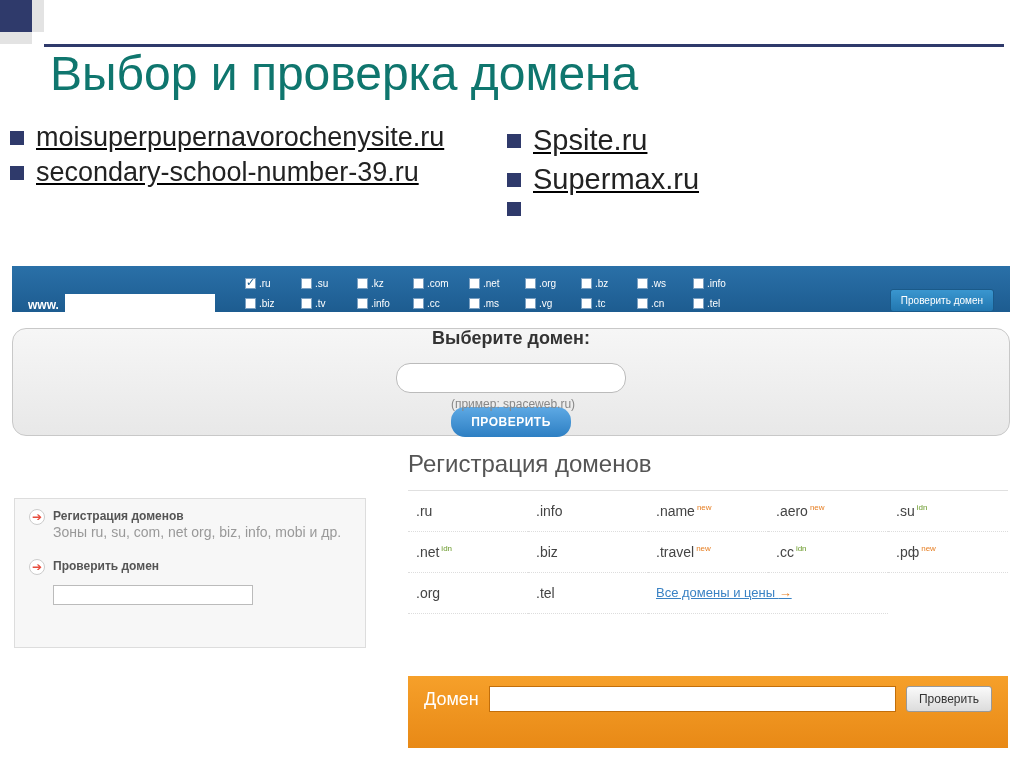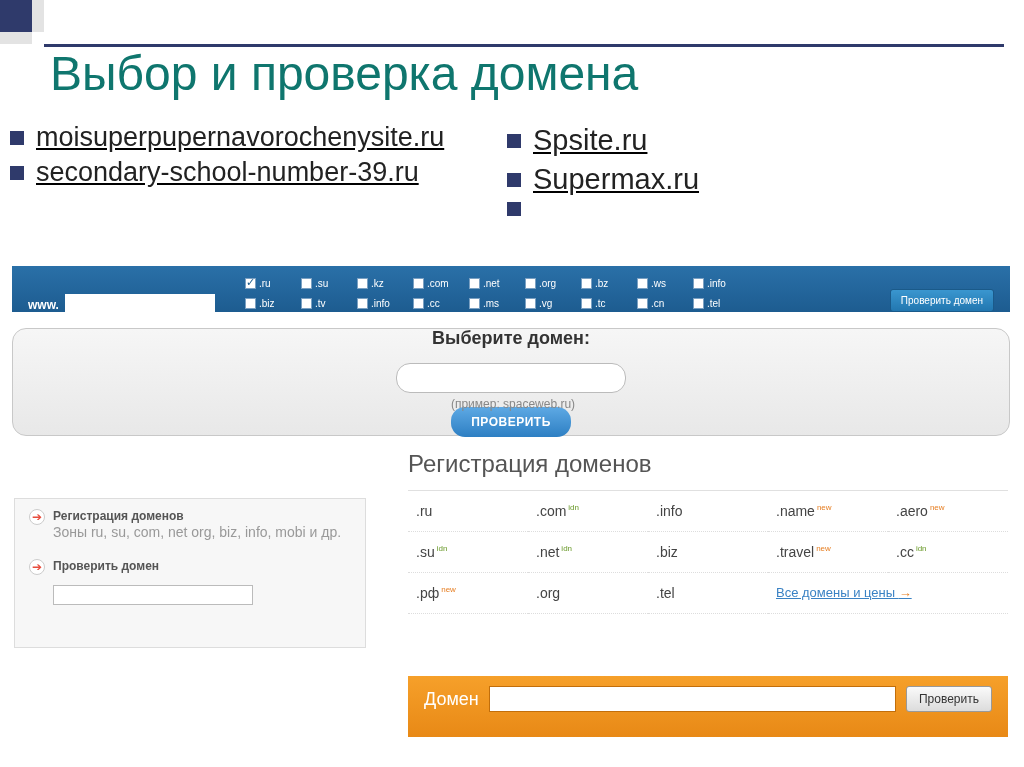--- a/index.html
+++ b/index.html
@@ -221,21 +221,21 @@
     grid-column: span 2;
     text-decoration: underline;
   }
   .dom-arrow { color: #e67e22; }
 
   
   .orange-bar {
     position: absolute;
     top: 676px; left: 408px;
     width: 600px;
-    height: 61px;
+    height: 72px;
     background: linear-gradient(#f6a02a, #e88916);
     padding: 10px 16px 4px 16px;
     color: #fff;
   }
   .orange-bar .ob-row { display: flex; align-items: center; gap: 10px; }
   .ob-label { font-size: 18px; }
   .ob-input {
     flex: 1;
     height: 26px;
     border: 1px solid #c26e0a;
@@ -404,21 +404,20 @@
     <span class="arrow-ico">➔</span>
     <div class="reg-title">Проверить домен</div>
   </div>
   <input class="check-input" type="text" style="">
 </div>
 
 <div class="dom-section">
   <div class="dom-title">Регистрация доменов</div>
   <div class="dom-grid" id="dom-grid">
       <div class="dom-cell">.ru</div>
-      <div class="dom-cell">.com<span class="badge badge-g">idn</span></div>
       <div class="dom-cell">.info</div>
       <div class="dom-cell">.name<span class="badge ">new</span></div>
       <div class="dom-cell">.aero<span class="badge ">new</span></div>
       <div class="dom-cell">.su<span class="badge badge-g">idn</span></div>
       <div class="dom-cell">.net<span class="badge badge-g">idn</span></div>
       <div class="dom-cell">.biz</div>
       <div class="dom-cell">.travel<span class="badge ">new</span></div>
       <div class="dom-cell">.cc<span class="badge badge-g">idn</span></div>
       <div class="dom-cell">.рф<span class="badge ">new</span></div>
       <div class="dom-cell">.org</div>

